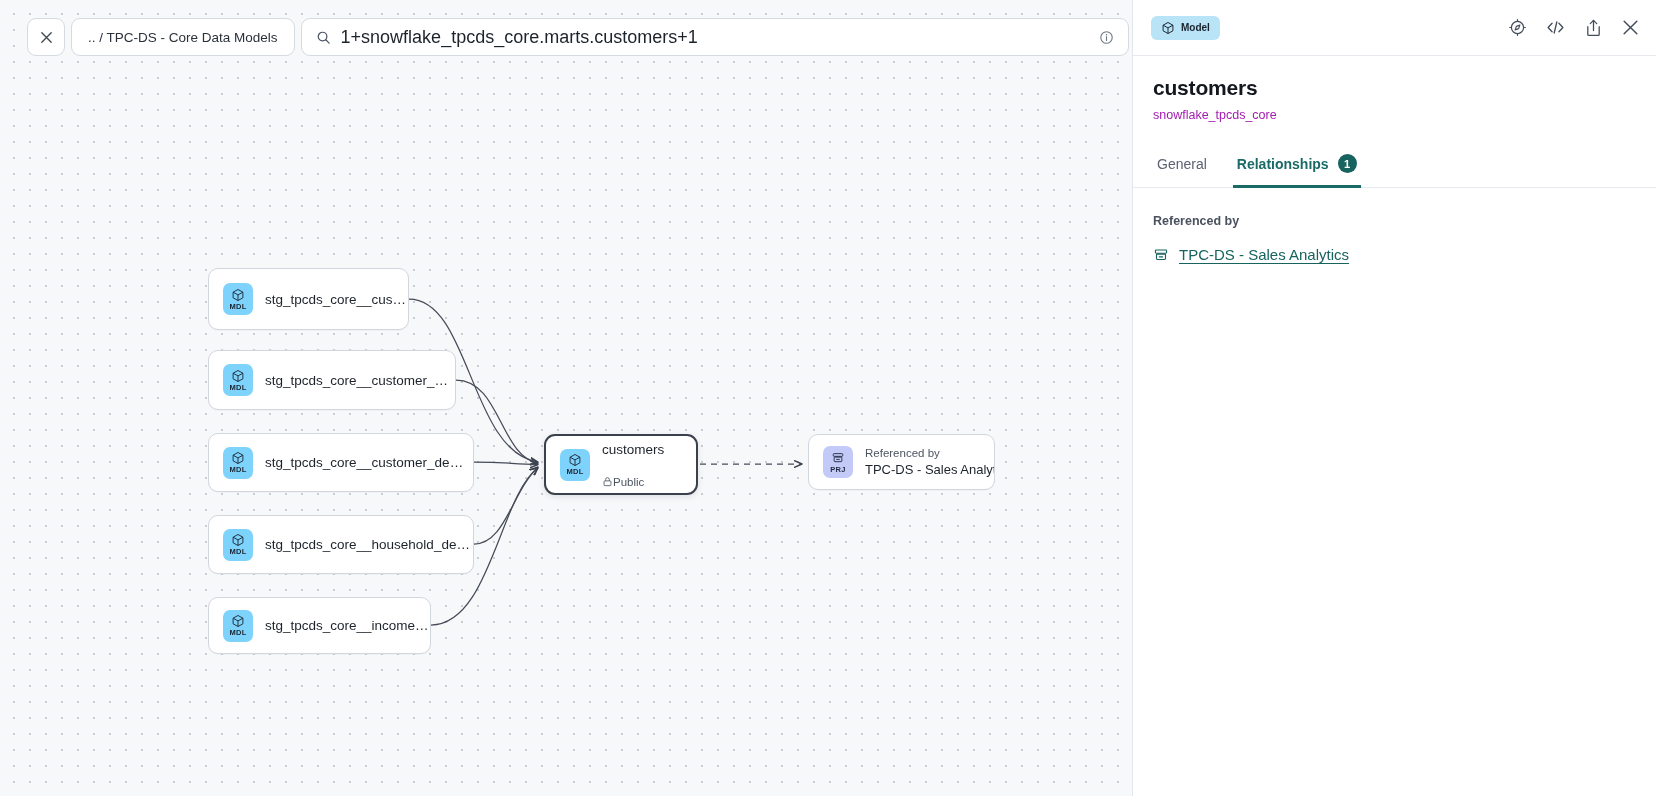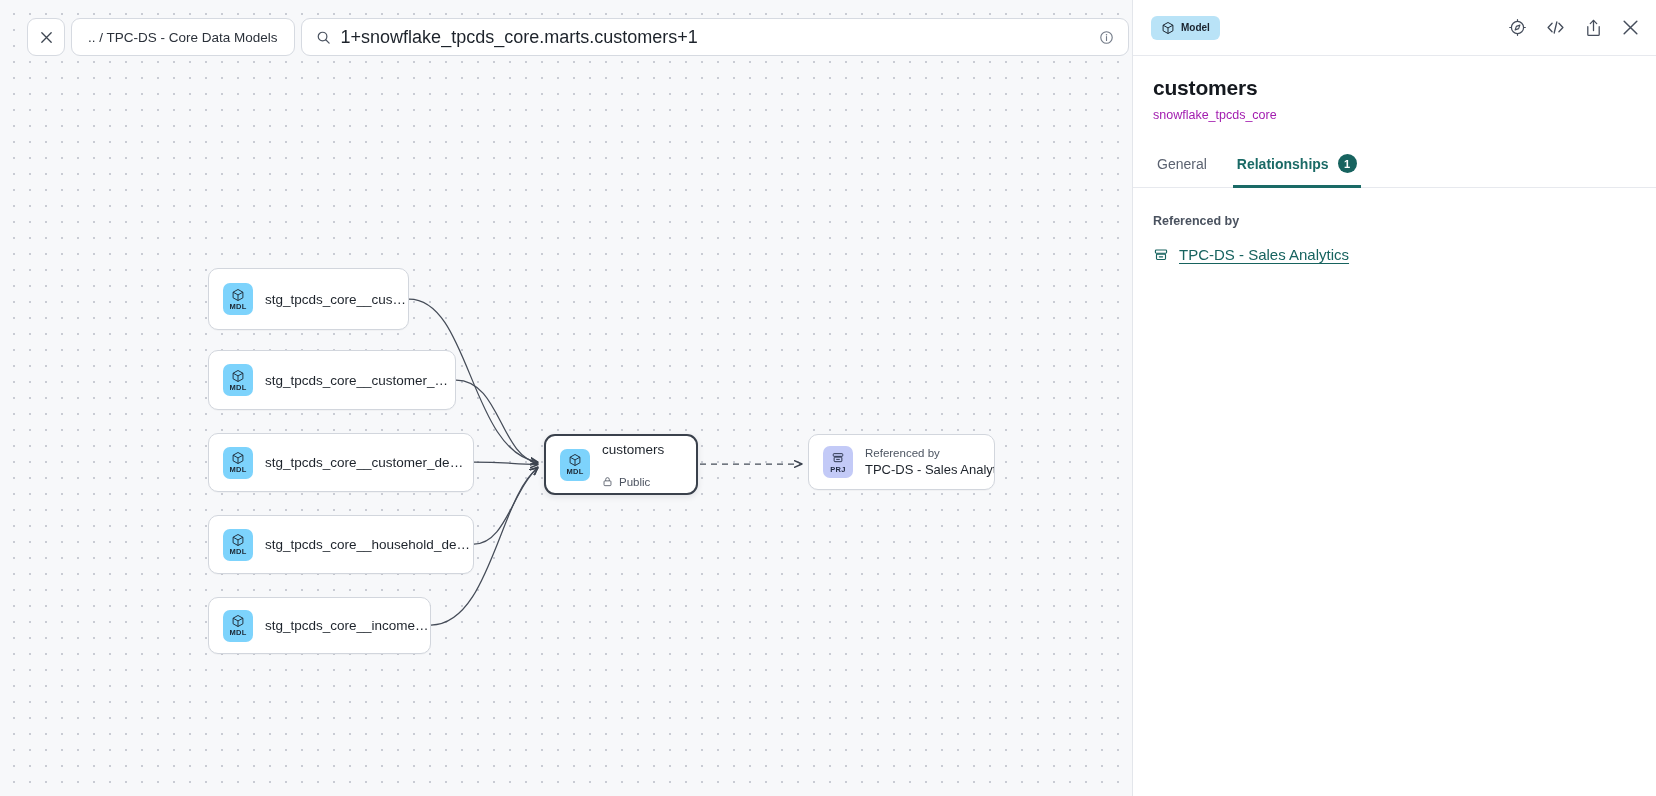--- a/index.html
+++ b/index.html
@@ -128,21 +128,21 @@
     color: #1d232b;
     white-space: nowrap;
     overflow: hidden;
     text-overflow: ellipsis;
   }
   .node-sub {
     font-size: 11.5px;
     color: #4c5360;
     display: flex;
     align-items: center;
-    gap: 6px;
+    gap: 0;
     margin-top: 19px;
   }
   .node-kicker {
     font-size: 11.5px;
     color: #4d5562;
     line-height: 14px;
   }
   .node-name2 {
     font-size: 13px;
     color: #1d232b;

